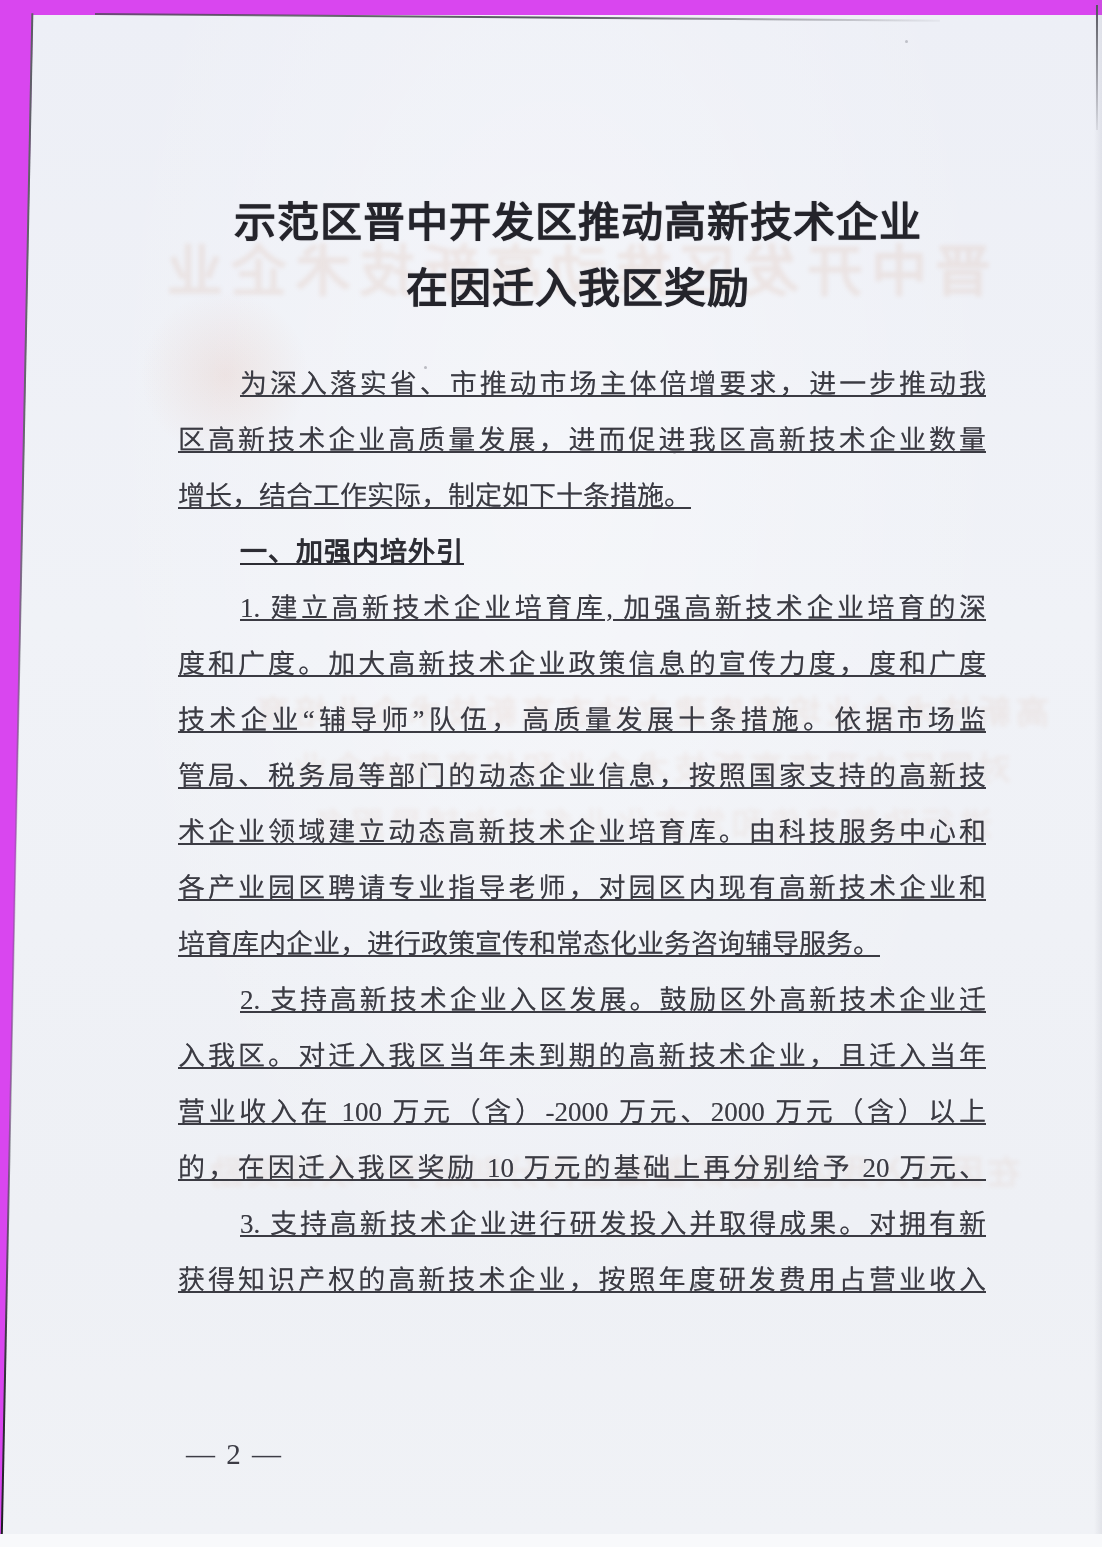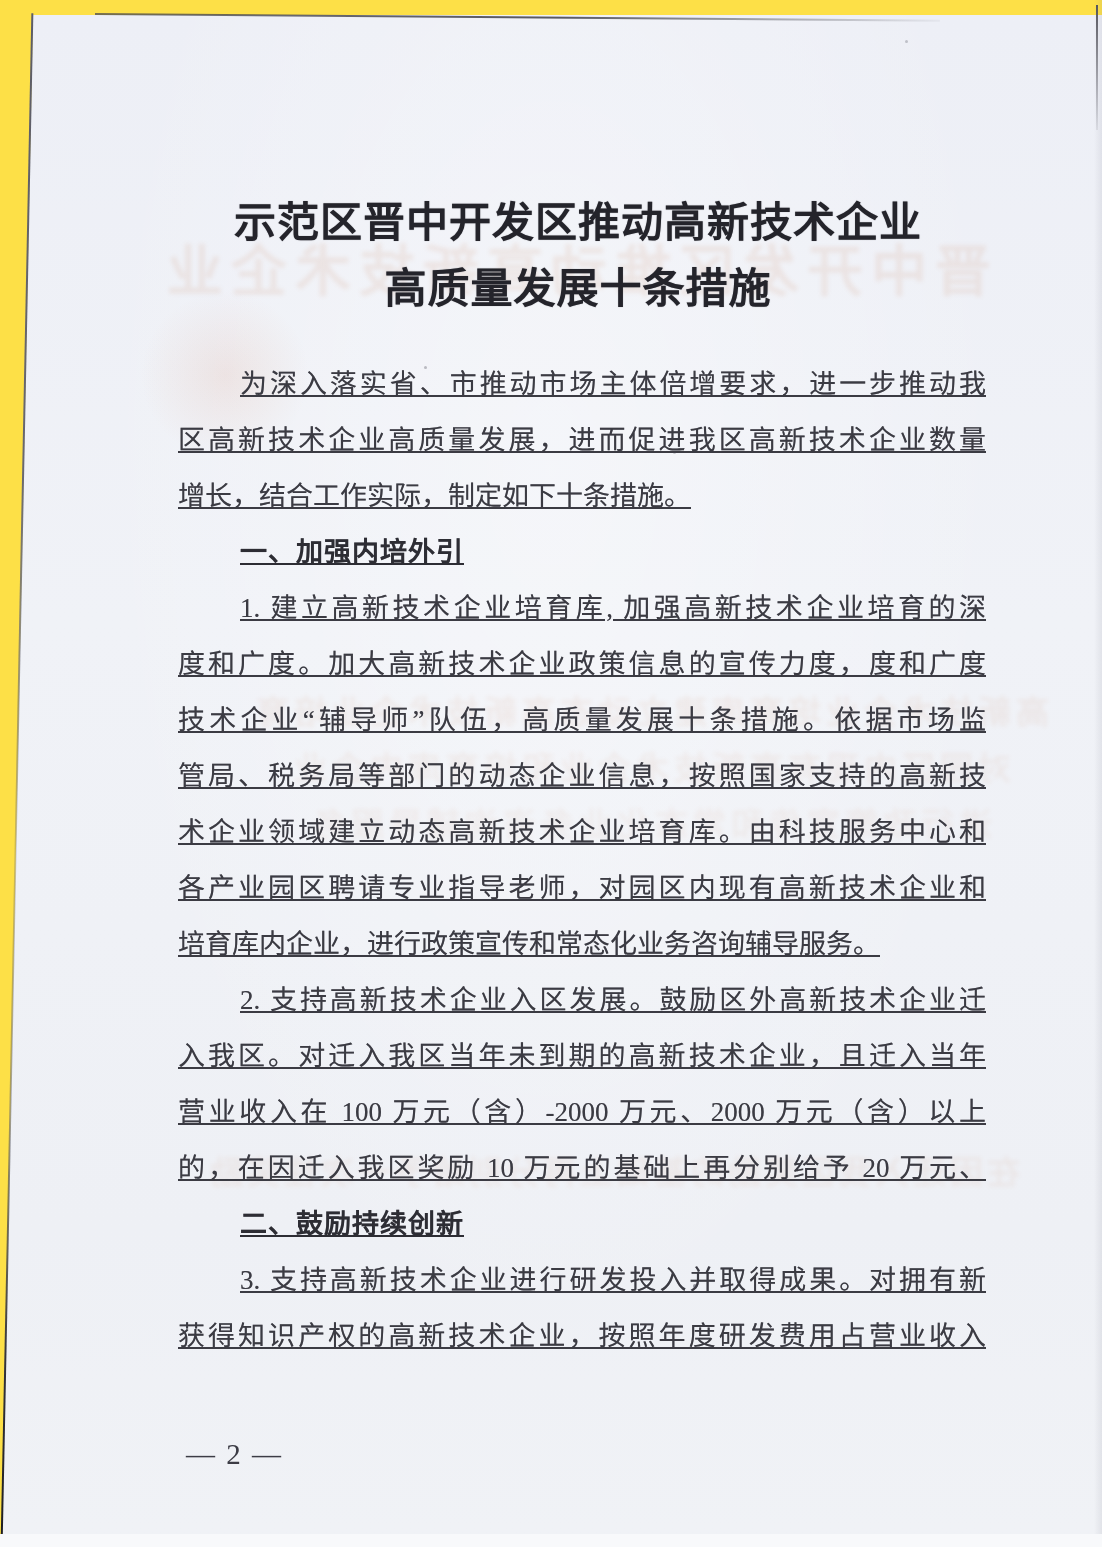--- a/index.html
+++ b/index.html
@@ -4,21 +4,21 @@
 <style>
   html, body { margin: 0; padding: 0; }
   body {
     width: 1102px; height: 1557px;
     background: #fdfdfe;
     font-family: "Liberation Serif", serif;
   }
   .screen {
     position: relative;
     width: 1102px; height: 1557px;
-    background: #fde047;
+    background: #d946ef;
     overflow: hidden;
   }
   
   .paper {
     position: absolute;
     left: 2px; top: 15px;
     width: 1100px; height: 1519px;
     background:
       radial-gradient(ellipse at 50% 30%, rgba(255,255,255,0.35), rgba(255,255,255,0) 60%),
       linear-gradient(180deg, #edeff6 0%, #f0f2f7 40%, #eef0f5 80%, #f0f2f6 100%);
@@ -161,40 +161,39 @@
 
   <div class="bleed bleed-a">晋中开发区推动高新技术企业</div>
   <div class="bleed bleed-b1">高新技术企业培育库建立动态高新技术企业培育</div>
   <div class="bleed bleed-b2">对园区内现有高新技术企业和培育库内企业</div>
   <div class="bleed bleed-b3">进行政策宣传和常态化业务咨询辅导服务</div>
   <div class="bleed bleed-c">在因迁入我区奖励的基础上再分别给予一次性奖励</div>
   <div class="bleed-blob"></div>
 
   <div class="title-block">
     <div class="title-line">示范区晋中开发区推动高新技术企业</div>
-    <div class="title-line">高质量发展十条措施</div>
+    <div class="title-line">在因迁入我区奖励</div>
   </div>
 
   <div class="doc-body">
       <div class="row indent">为深入落实省、市推动市场主体倍增要求，进一步推动我</div>
       <div class="row">区高新技术企业高质量发展，进而促进我区高新技术企业数量</div>
       <div class="row end">增长，结合工作实际，制定如下十条措施。</div>
       <div class="row heading">一、加强内培外引</div>
       <div class="row indent">1. 建立高新技术企业培育库, 加强高新技术企业培育的深</div>
       <div class="row">度和广度。加大高新技术企业政策信息的宣传力度，度和广度</div>
       <div class="row">技术企业“辅导师”队伍，高质量发展十条措施。依据市场监</div>
       <div class="row">管局、税务局等部门的动态企业信息，按照国家支持的高新技</div>
       <div class="row">术企业领域建立动态高新技术企业培育库。由科技服务中心和</div>
       <div class="row">各产业园区聘请专业指导老师，对园区内现有高新技术企业和</div>
       <div class="row end">培育库内企业，进行政策宣传和常态化业务咨询辅导服务。</div>
       <div class="row indent">2. 支持高新技术企业入区发展。鼓励区外高新技术企业迁</div>
       <div class="row">入我区。对迁入我区当年未到期的高新技术企业，且迁入当年</div>
       <div class="row">营业收入在 100 万元（含）-2000 万元、2000 万元（含）以上</div>
       <div class="row">的，在因迁入我区奖励 10 万元的基础上再分别给予 20 万元、</div>
-      <div class="row heading">二、鼓励持续创新</div>
       <div class="row indent">3. 支持高新技术企业进行研发投入并取得成果。对拥有新</div>
       <div class="row">获得知识产权的高新技术企业，按照年度研发费用占营业收入</div>
     </div>
 
   <div class="page-number">— 2 —</div>
 
   <div class="speck speck-1"></div>
   <div class="speck speck-2"></div>
   <div class="speck speck-3"></div>
   <div class="speck speck-4"></div>

